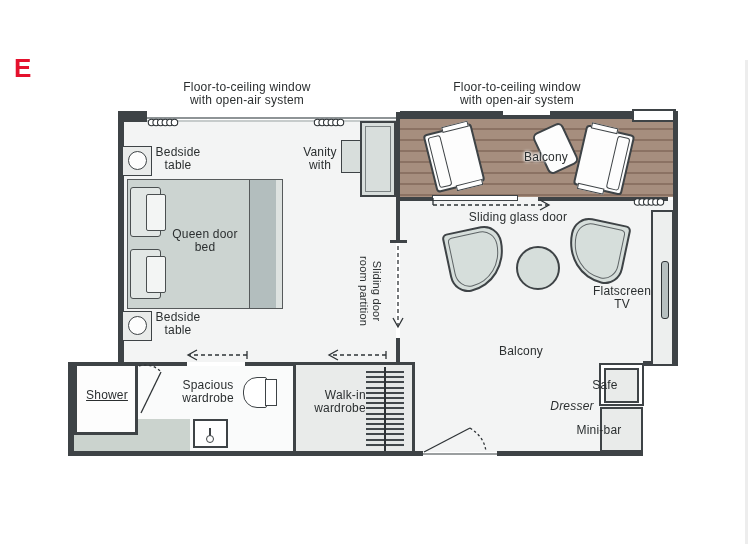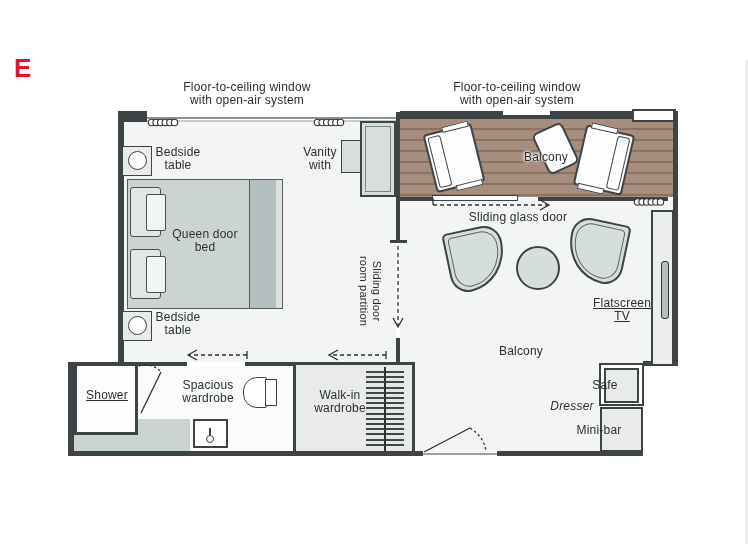--- a/index.html
+++ b/index.html
@@ -199,31 +199,31 @@
   <div class="label" style="left:178px;top:311px;">
     <span>Bedside</span><br>
     <span>table</span>
   </div>
   <div class="vrot" style="left:370px;top:291px;">
     <span>Sliding door</span><br>
     <span>room partition</span>
   </div>
   <div class="label halo" style="left:516px;top:151px;">Balcony</div>
   <div class="label" style="left:518px;top:211px;">Sliding glass door</div>
-  <div class="label" style="left:622px;top:297px;text-decoration:underline;">
+  <div class="label" style="left:622px;top:285px;">
     <span>Flatscreen</span><br>
     <span>TV</span>
   </div>
   <div class="label" style="left:521px;top:345px;">Balcony</div>
   <div class="label" style="left:107px;top:389px;text-decoration:underline;">Shower</div>
   <div class="label" style="left:208px;top:379px;">
     <span>Spacious</span><br>
     <span>wardrobe</span>
   </div>
-  <div class="label" style="left:340px;top:389px;">
+  <div class="label" style="left:340px;top:389px;text-align:right;">
     <span>Walk-in</span><br>
     <span>wardrobe</span>
   </div>
   <div class="label" style="left:605px;top:379px;">Safe</div>
   <div class="label" style="left:572px;top:400px;font-style:italic;">Dresser</div>
   <div class="label" style="left:599px;top:424px;">Mini-bar</div>
 
 </div>
 
 </body></html>

